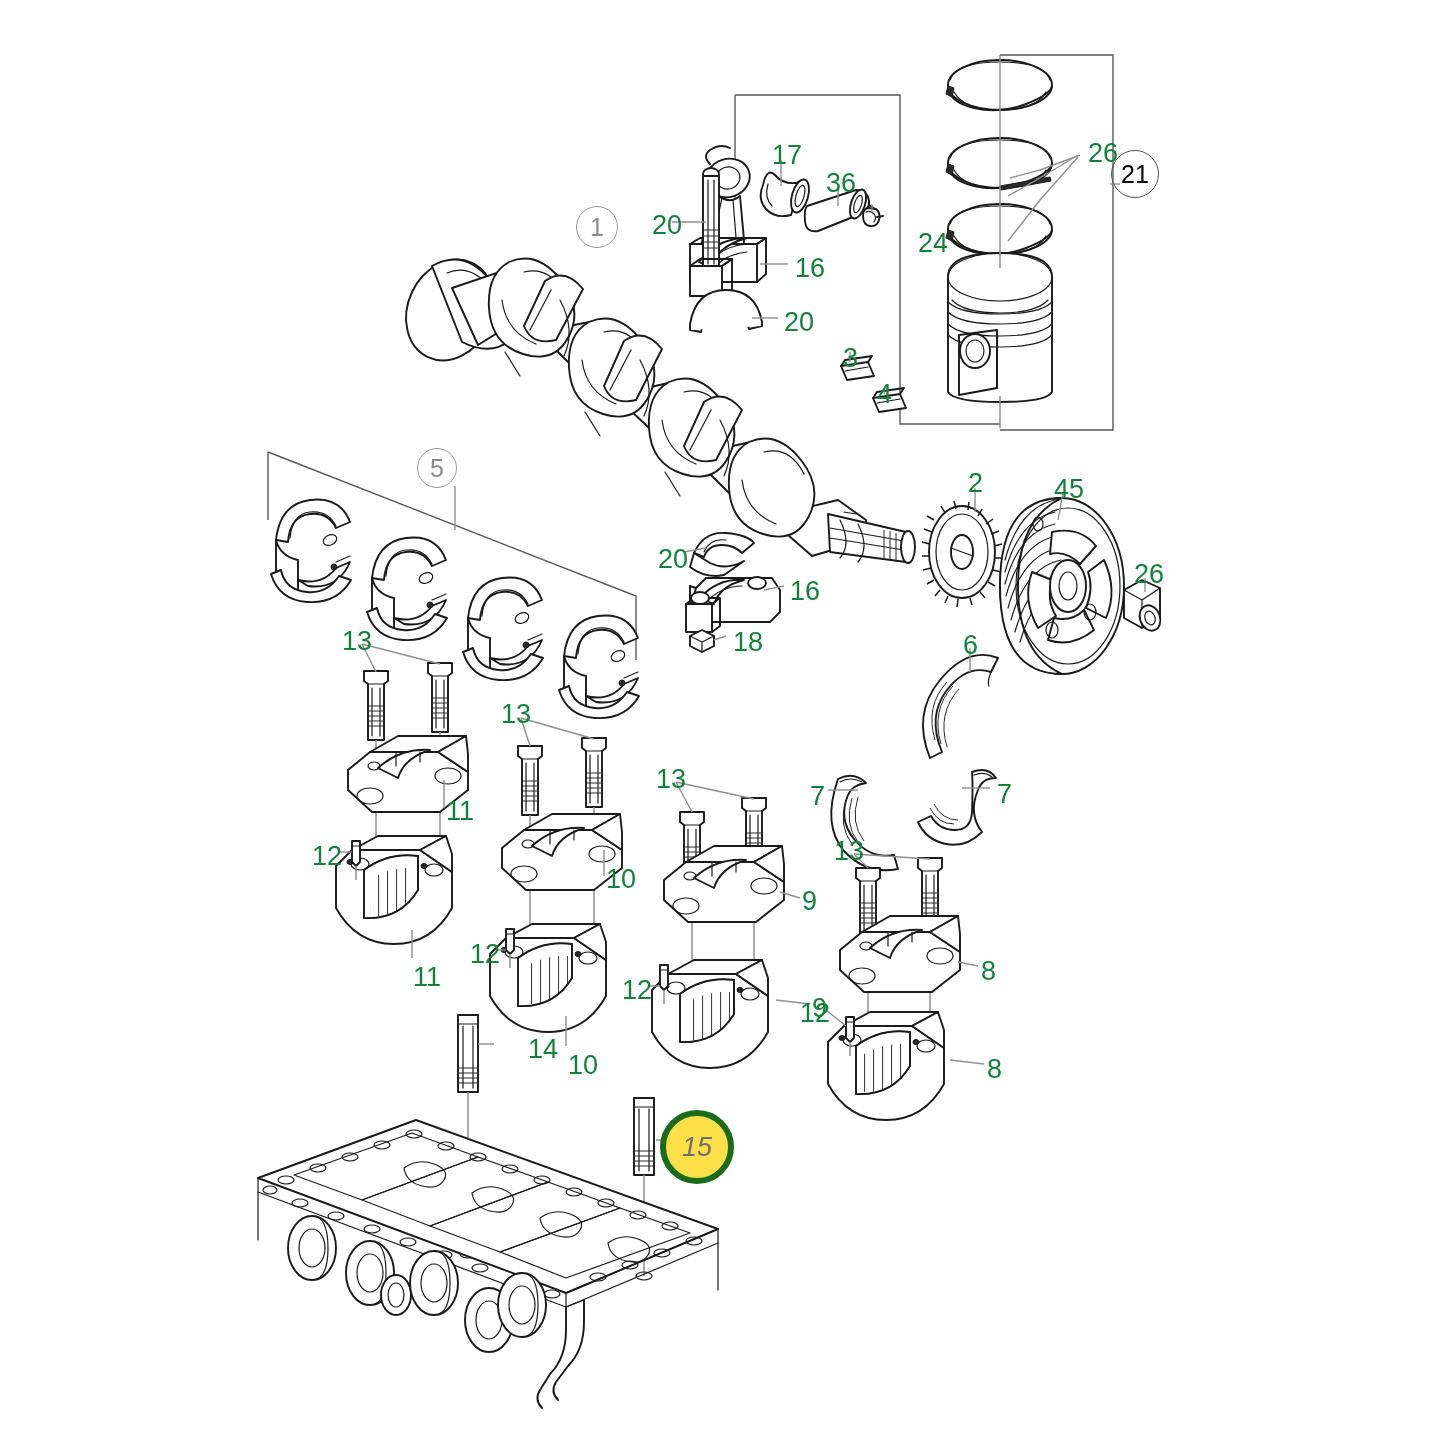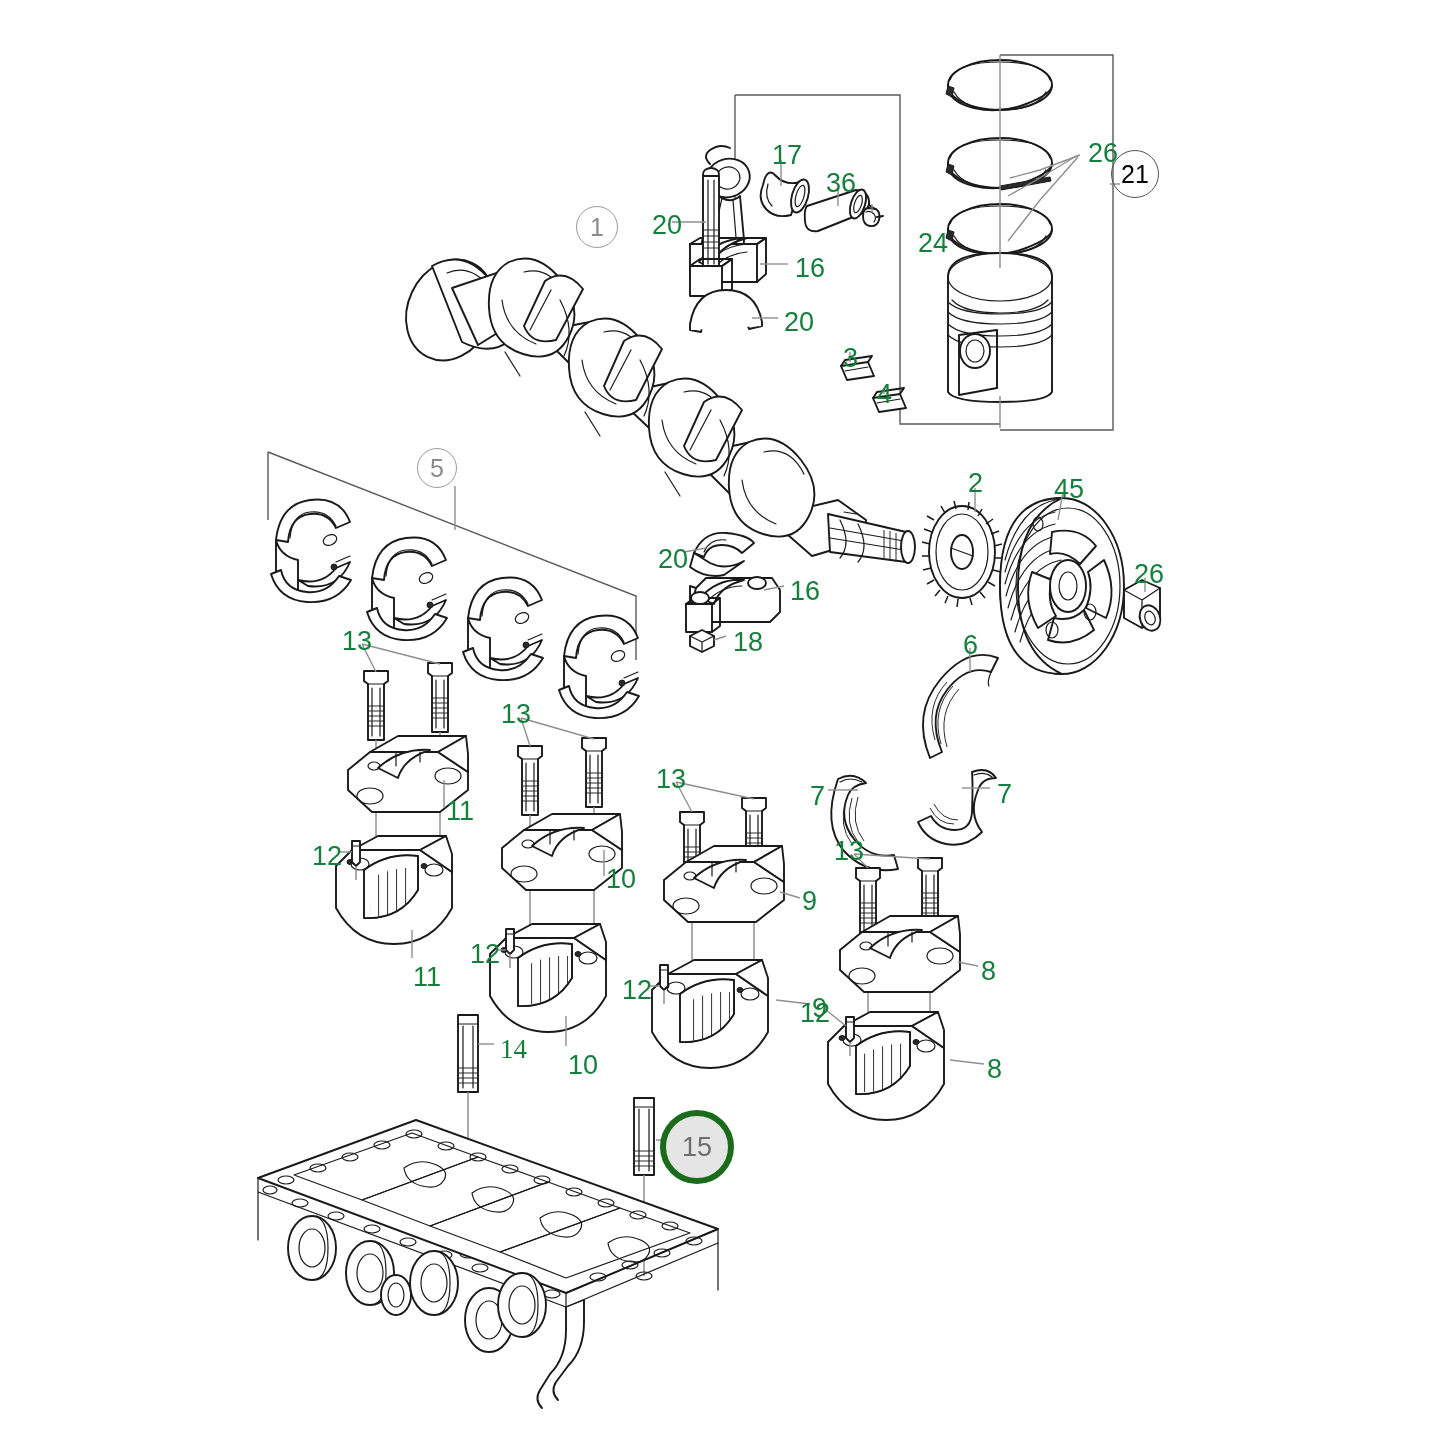--- a/index.html
+++ b/index.html
@@ -692,18 +692,18 @@
 <div class="lbl" style="left:606px;top:866px;">10</div>
 <div class="lbl" style="left:568px;top:1052px;">10</div>
 <div class="lbl" style="left:802px;top:888px;">9</div>
 <div class="lbl" style="left:812px;top:995px;">9</div>
 <div class="lbl" style="left:981px;top:958px;">8</div>
 <div class="lbl" style="left:987px;top:1056px;">8</div>
 <div class="lbl" style="left:312px;top:843px;">12</div>
 <div class="lbl" style="left:470px;top:941px;">12</div>
 <div class="lbl" style="left:622px;top:977px;">12</div>
 <div class="lbl" style="left:800px;top:1000px;">12</div>
-<div class="lbl" style="left:500px;top:1036px;font-family:Liberation Serif, serif;">14</div>
+<div class="lbl" style="left:528px;top:1036px;">14</div>
 
 <div class="hl" style="left:660px;top:1110px;width:62px;height:62px;
-            border:6px solid #1a6b1a;background:#e5e5e5;color:#6e6e6e;">15</div>
+            border:6px solid #1a6b1a;background:#fde047;color:#6e6e6e;font-style:italic;">15</div>
 
 </div>
 
 </body></html>

